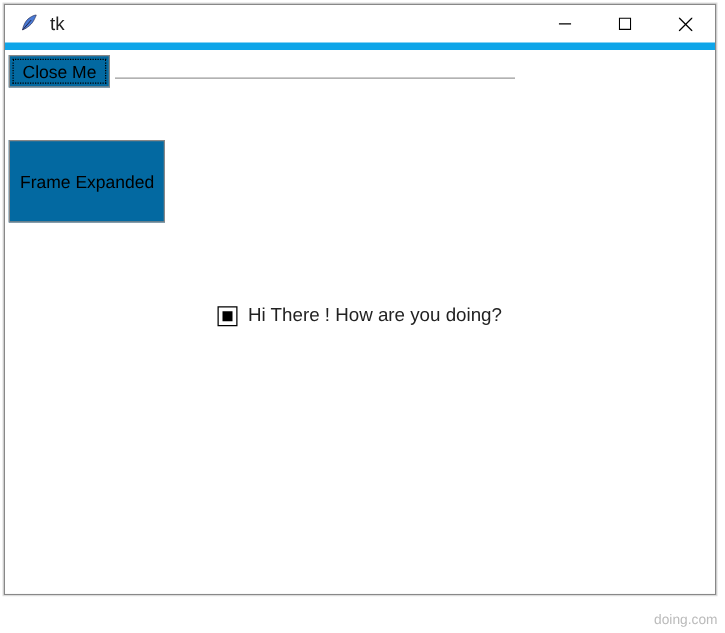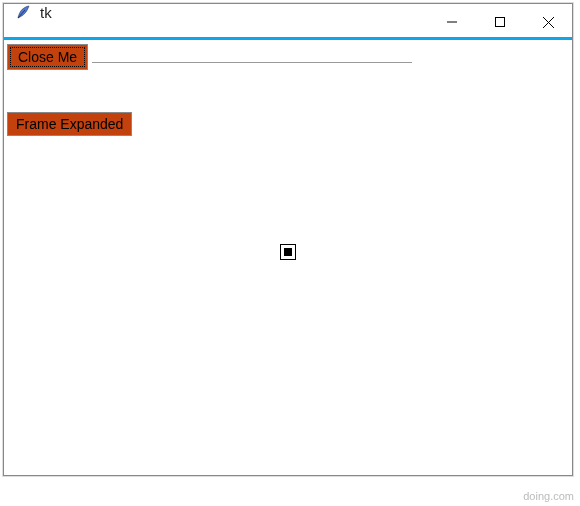--- a/index.html
+++ b/index.html
@@ -16,23 +16,23 @@
       border: 1px solid #888;
       margin: 3px;
       background: #fff;
       display: flex;
       flex-direction: column;
       box-shadow: 0 0 0 1px #ddd;
     }
     .titlebar {
       height: 36px;
       display: flex;
-      align-items: flex-start;
+      align-items: center;
       background: #fff;
-      border-bottom: 3px solid #0ea5e9;
+      border-bottom: 6px solid #0ea5e9;
     }
     .titlebar-icon {
       width: 18px;
       height: 18px;
       margin: 0 8px 0 10px;
       display: flex;
       align-items: center;
       justify-content: center;
     }
     .titlebar-title {
@@ -60,34 +60,34 @@
     .divider-line {
       position: absolute;
       top: 22px;
       left: 88px;
       width: 320px;
       height: 1px;
       background: #999;
     }
     .tk-btn {
       position: absolute;
-      background: #c2410c;
+      background: #0369a1;
       border: 1px solid #888;
       font-size: 14px;
       font-family: inherit;
       padding: 4px 10px;
       color: #000;
       cursor: pointer;
     }
     .tk-btn.focus {
       outline: 1px dotted #000;
       outline-offset: -4px;
     }
     .close-btn { top: 4px; left: 3px; }
-    .expand-btn { top: 72px; left: 3px; padding: 3px 8px; }
+    .expand-btn { top: 72px; left: 3px; padding: 24px 8px; }
     .check-row {
       position: absolute;
       top: 204px;
       left: 0;
       width: 100%;
       display: flex;
       align-items: center;
       justify-content: center;
       gap: 8px;
     }
@@ -153,17 +153,18 @@
     <div class="divider-line"></div>
 
     <button class="tk-btn focus close-btn">Close Me</button>
 
     <button class="tk-btn expand-btn">Frame Expanded</button>
 
     <div class="check-row">
       <div class="check-box">
         <div class="check-inner"></div>
       </div>
+      <span class="check-label">Hi There ! How are you doing?</span>
     </div>
   </div>
 </div>
 
 <div class="watermark">doing.com</div>
 
 </body></html>

